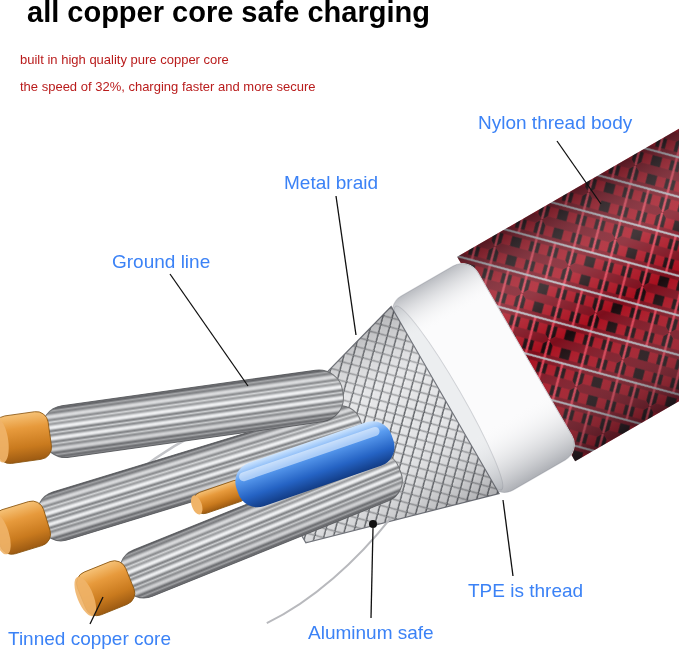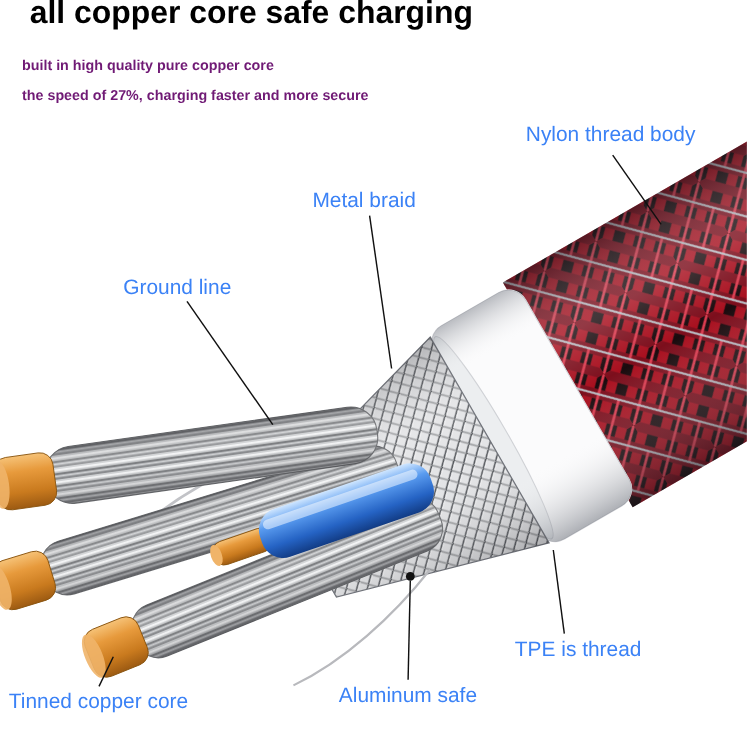--- a/index.html
+++ b/index.html
@@ -5,21 +5,21 @@
   html,body{margin:0;padding:0;background:#fff;}
   .stage{
     position:relative;width:679px;height:665px;background:#ffffff;overflow:hidden;
     font-family:"Liberation Sans",sans-serif;color:#111;
   }
   .title{
     position:absolute;left:27px;top:-4px;font-size:29px;font-weight:700;color:#000;
     letter-spacing:0;white-space:nowrap;
   }
   .sub{
-    position:absolute;left:20px;font-size:13px;font-weight:700;color:#701a75;white-space:nowrap;
+    position:absolute;left:20px;font-size:13px;font-weight:400;color:#b91c1c;white-space:nowrap;
   }
   .sub1{top:52px;}
   .sub2{top:79px;}
   .label{
     position:absolute;font-size:19px;font-weight:400;color:#3b82f6;white-space:nowrap;
   }
   .lbl-nylon{left:478px;top:112px;}
   .lbl-braid{left:284px;top:172px;}
   .lbl-ground{left:112px;top:251px;}
   .lbl-tpe{left:468px;top:580px;}
@@ -164,21 +164,21 @@
       <line x1="170" y1="274" x2="248" y2="386"></line>
       <line x1="513" y1="576" x2="503" y2="500"></line>
       <line x1="371" y1="618" x2="373" y2="528"></line>
       <line x1="90" y1="624" x2="103" y2="597"></line>
     </g>
     <circle cx="373" cy="524" r="4" fill="#111"></circle>
   </svg>
 
   <div class="title">all copper core safe charging</div>
   <div class="sub sub1">built in high quality pure copper core</div>
-  <div class="sub sub2">the speed of 27%, charging faster and more secure</div>
+  <div class="sub sub2">the speed of 32%, charging faster and more secure</div>
 
   <div class="label lbl-nylon">Nylon thread body</div>
   <div class="label lbl-braid">Metal braid</div>
   <div class="label lbl-ground">Ground line</div>
   <div class="label lbl-tpe">TPE is thread</div>
   <div class="label lbl-foil">Aluminum safe</div>
   <div class="label lbl-tinned">Tinned copper core</div>
 
 </div>
 

